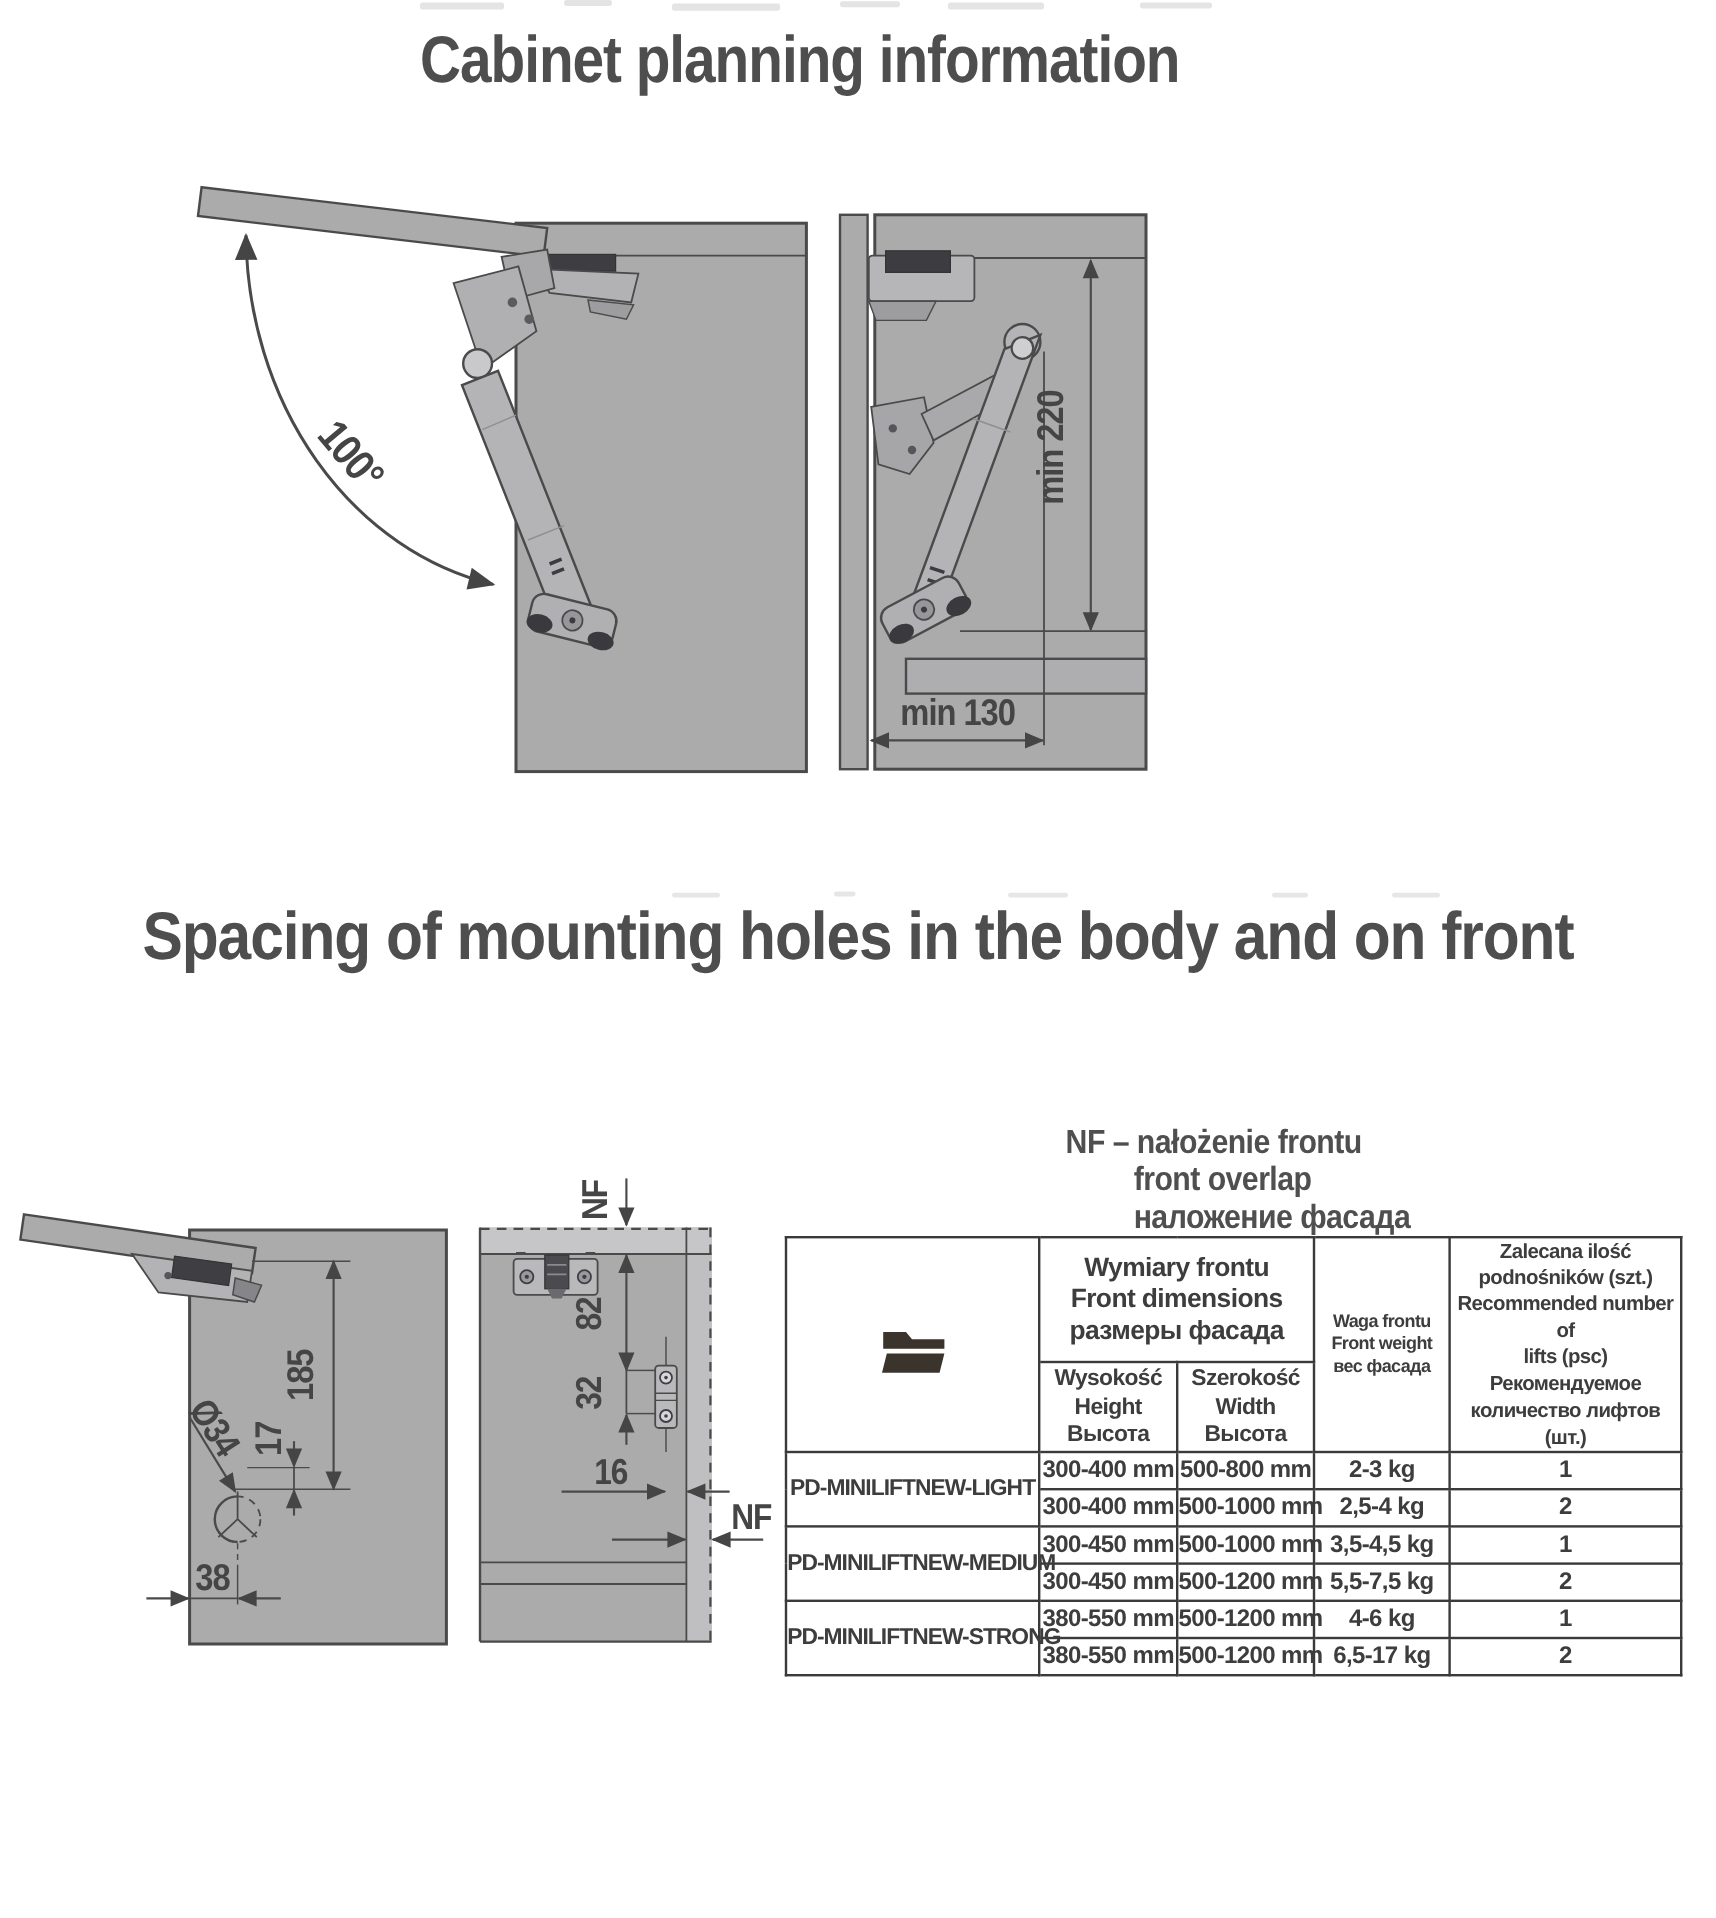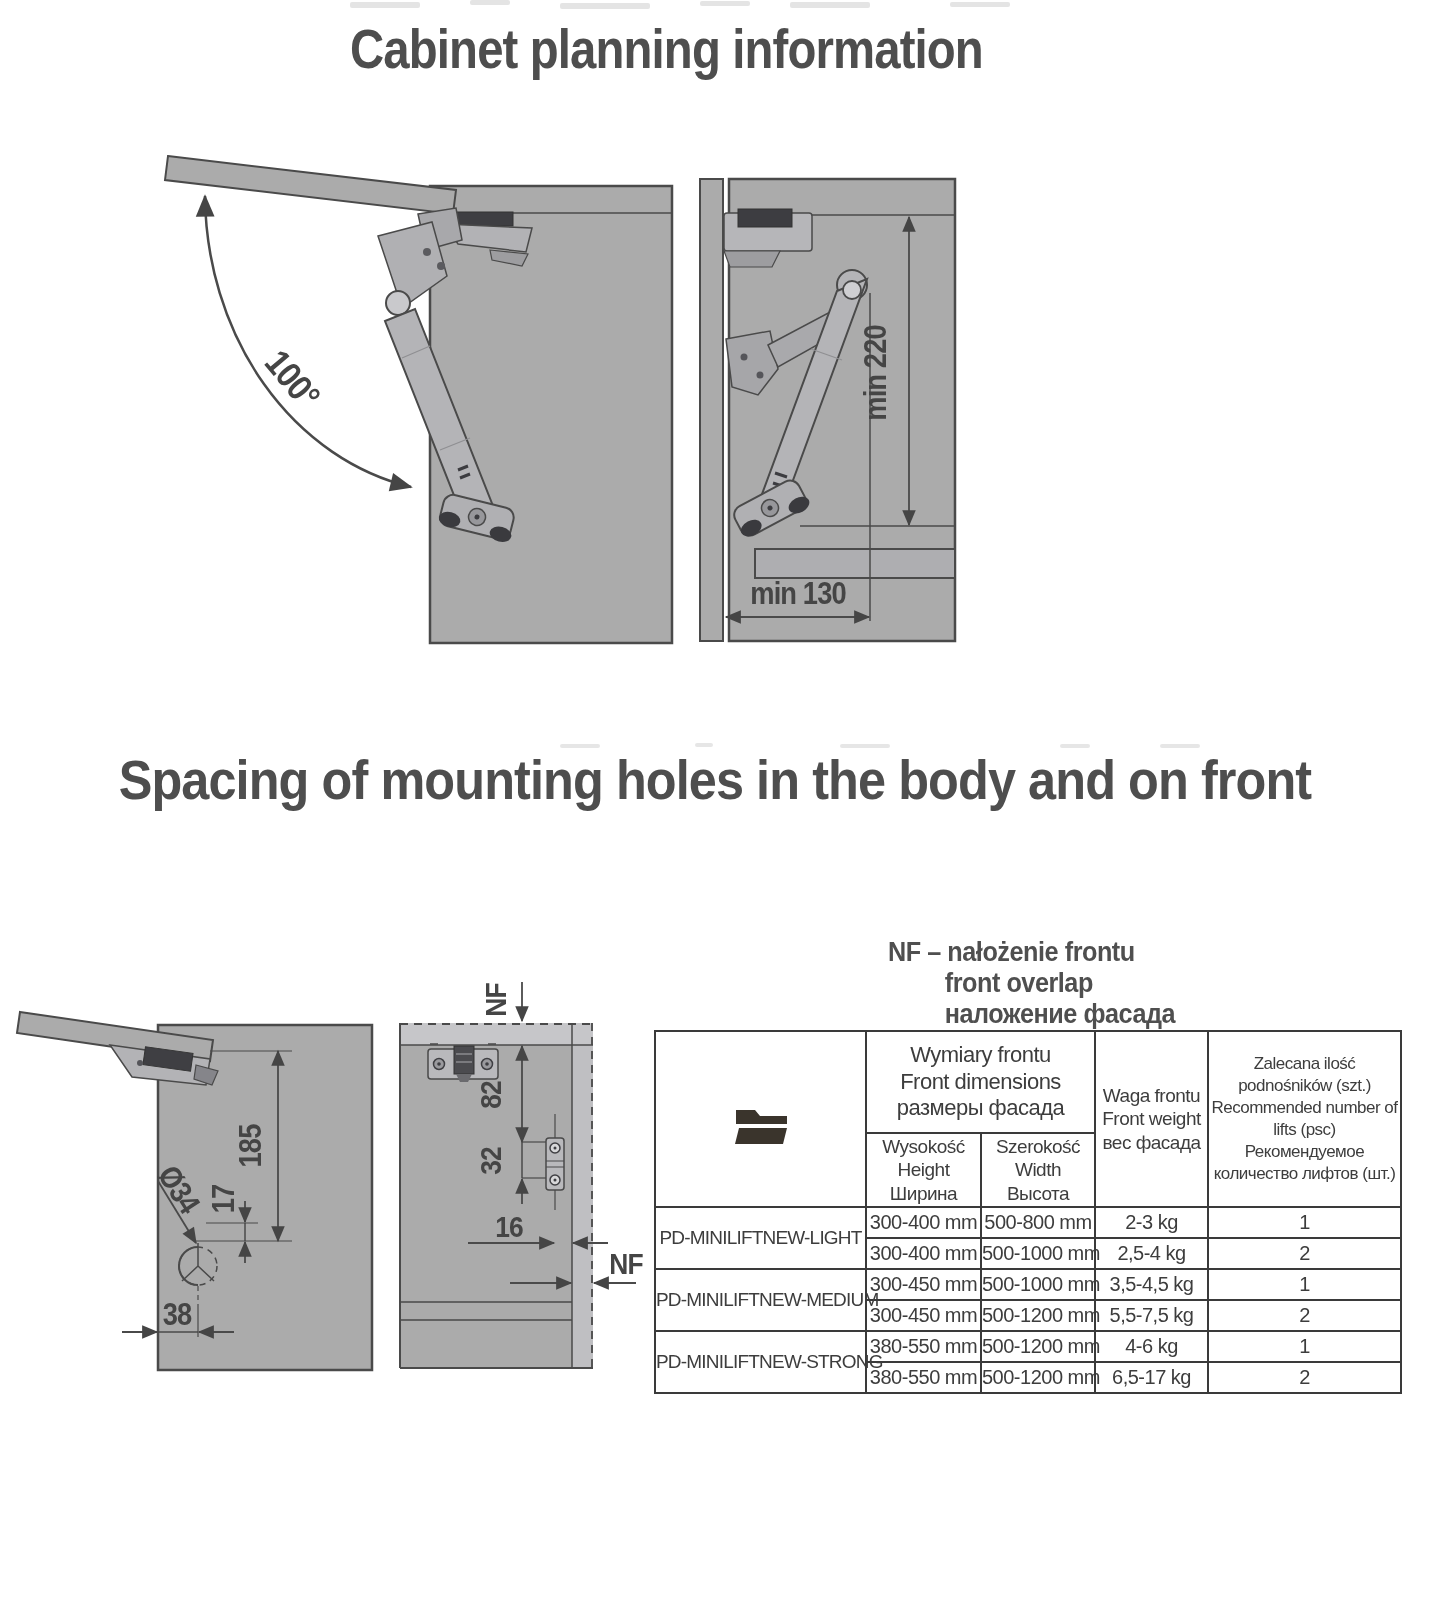--- a/index.html
+++ b/index.html
@@ -25,25 +25,25 @@
   }
   #nf-note .indent{padding-left:63px;}
 
   
   #spec-table{
     position:absolute;left:654px;top:1030px;width:746px;
     border-collapse:collapse;table-layout:fixed;color:#3d3d3d;
   }
   #spec-table td{
     border:2px solid #3a3a3a;text-align:center;vertical-align:middle;
-    padding:0;white-space:pre-line;font-weight:normal;letter-spacing:-.5px;line-height:1.22;
+    padding:0;white-space:pre-line;font-weight:bold;letter-spacing:-.5px;line-height:1.22;
   }
   #spec-table .h-group{font-size:22px;height:100px;}
   #spec-table .h-sub{font-size:19px;height:72px;}
-  #spec-table .h-weight{font-size:19px;}
+  #spec-table .h-weight{font-size:15px;}
   #spec-table .h-rec{font-size:17px;line-height:1.3;}
   #spec-table .cell{font-size:20px;height:29px;white-space:nowrap;border-radius:12px;}
   #spec-table .prod{font-size:19px;letter-spacing:-0.8px;white-space:nowrap;margin-top:26px;}
   svg text{
     font-family:"Liberation Sans", sans-serif;font-weight:bold;fill:#454545;letter-spacing:-1px;
   }
 </style>
 </head>
 <body>
 
@@ -290,21 +290,21 @@
       <td rowspan="2" class="h-rec">Zalecana ilość
 podnośników (szt.)
 Recommended number of
 lifts (psc)
 Рекомендуемое
 количество лифтов (шт.)</td>
     </tr>
     <tr>
       <td class="h-sub">Wysokość
 Height
-Ширина</td>
+Высота</td>
       <td class="h-sub">Szerokość
 Width
 Высота</td>
     </tr>
 
     <tr>
       <td rowspan="2" class="prod">PD-MINILIFTNEW-LIGHT</td>
       <td class="cell">300-400 mm</td>
       <td class="cell">500-800 mm</td>
       <td class="cell">2-3 kg</td>

